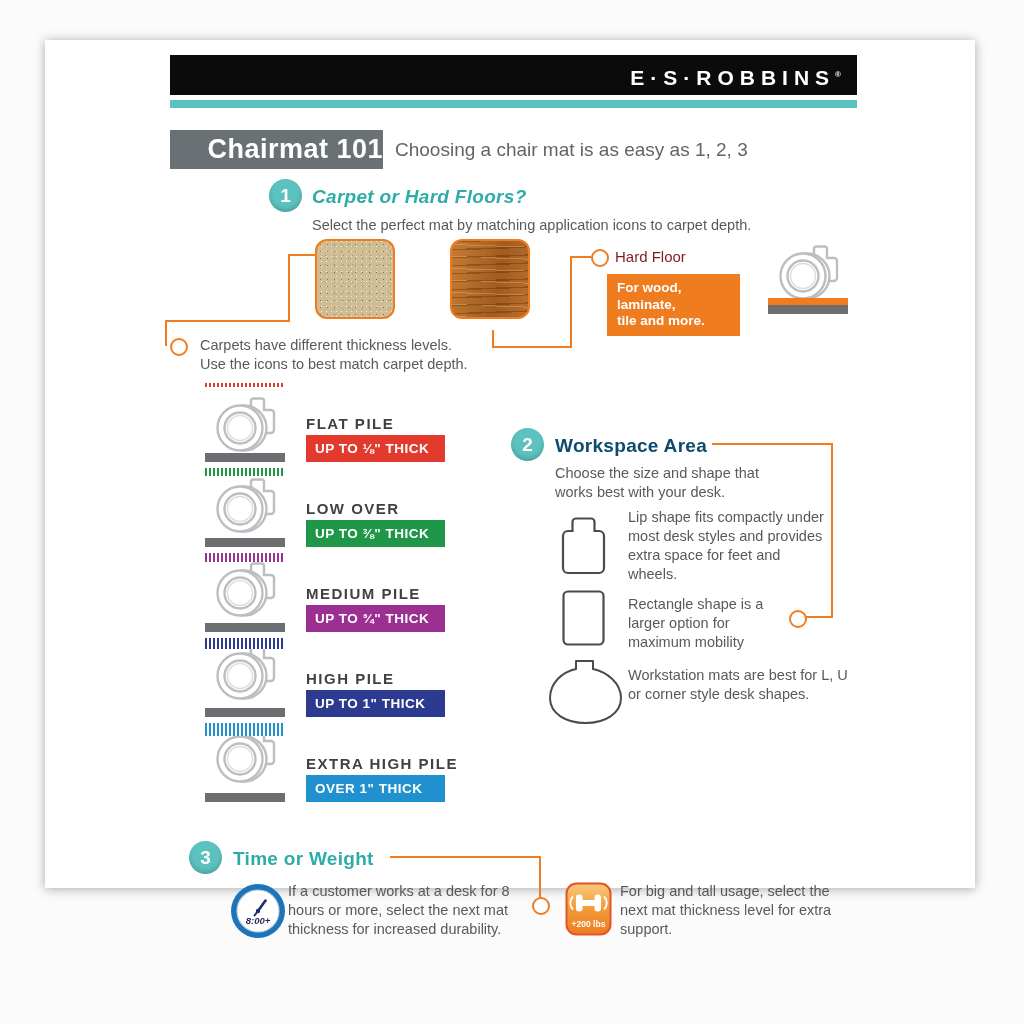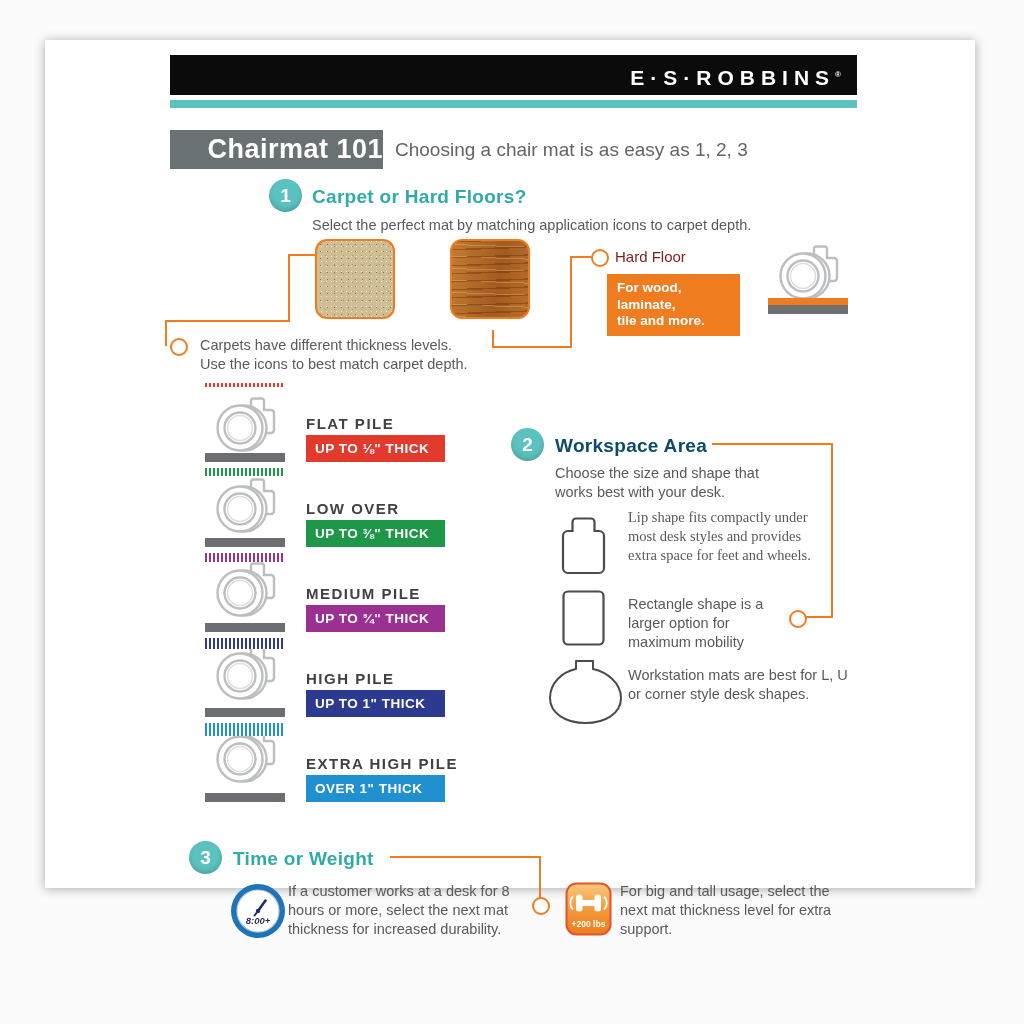--- a/index.html
+++ b/index.html
@@ -74,21 +74,21 @@
 <div class="abs card">
 
   <div class="abs logo-bar">
     <span class="logo-inner"><span>E·S·ROBBINS</span><sup>®</sup></span>
   </div>
   <div class="abs teal-stripe" style="background-color: rgb(91, 194, 191);"></div>
   <div class="abs title-box">Chairmat 101</div>
   <div class="abs tagline">Choosing a chair mat is as easy as 1, 2, 3</div>
 
   <div class="abs step-circle" style="left: 224px; top: 139px; background-color: rgb(91, 194, 191);">1</div>
-  <div class="abs step-h" style="left: 267px; top: 146px; color: rgb(47, 171, 168);">Carpet or Hard Floors?</div>
+  <div class="abs step-h" style="left: 267px; top: 146px; color: rgb(47, 171, 168); font-style: italic;">Carpet or Hard Floors?</div>
   <div class="abs txt" style="left:267px;top:176px;">Select the perfect mat by matching application icons to carpet depth.</div>
 
   <div class="abs swatch carpet-img" style="left:270px;top:199px;"></div>
   <div class="abs swatch wood-img" style="left:405px;top:199px;"></div>
 
   <div class="abs conn" style="left: 243px; top: 214px; width: 27px; height: 67px; border-top-width: 2px; border-left-width: 2px; border-color: rgb(240, 124, 32);"></div>
   <div class="abs conn" style="left: 120px; top: 280px; width: 125px; height: 26px; border-top-width: 2px; border-left-width: 2px; border-color: rgb(240, 124, 32);"></div>
   <div class="abs conn-circle" style="left: 125px; top: 298px; border-color: rgb(240, 124, 32);"></div>
   <div class="abs txt" style="left:155px;top:296px;">
     <div>Carpets have different thickness levels.</div>
@@ -192,21 +192,21 @@
   <div class="abs" style="left: 759px; top: 576px; width: 29px; height: 2px; background-color: rgb(240, 124, 32);"></div>
   <div class="abs conn-circle" style="left: 744px; top: 570px; border-color: rgb(240, 124, 32);"></div>
   <div class="abs txt" style="left:510px;top:424px;">
     <div>Choose the size and shape that</div>
     <div>works best with your desk.</div>
   </div>
 
   <svg class="abs" style="left:515px;top:476px;width:47px;height:60px;" viewBox="0 0 47 60">
     <path class="shape-stroke" stroke-width="2.2" d="M16,2.5 h15 a3.5,3.5 0 0 1 3.5,3.5 v9 h4.5 a5,5 0 0 1 5,5 v32 a5,5 0 0 1 -5,5 H8 a5,5 0 0 1 -5,-5 V20 a5,5 0 0 1 5,-5 h4.5 V6 a3.5,3.5 0 0 1 3.5,-3.5 Z"></path>
   </svg>
-  <div class="abs txt" style="left:583px;top:468px;width:200px;font-family:Liberation Serif, serif;">Lip shape fits compactly under most desk styles and provides extra space for feet and wheels.</div>
+  <div class="abs txt" style="left:583px;top:468px;width:200px;">Lip shape fits compactly under most desk styles and provides extra space for feet and wheels.</div>
 
   <svg class="abs" style="left:517px;top:550px;width:43px;height:56px;" viewBox="0 0 43 56">
     <rect class="shape-stroke" stroke-width="2.2" x="1.5" y="1.5" width="40" height="53" rx="4.5"></rect>
   </svg>
   <div class="abs txt" style="left:583px;top:555px;width:165px;">Rectangle shape is a larger option for maximum mobility</div>
 
   <svg class="abs" style="left:500px;top:618px;width:82px;height:68px;" viewBox="0 0 82 68">
     <path class="shape-stroke" stroke-width="2" stroke-linejoin="round" d="M31,3 L48,3 L48,11 C62,14 76,25 76,40 C76,55.5 60,65 40.5,65 C21,65 5,55.5 5,40 C5,25 17,14 31,11 Z"></path>
   </svg>
   <div class="abs txt" style="left:583px;top:626px;width:230px;">Workstation mats are best for L, U or corner style desk shapes.</div>

